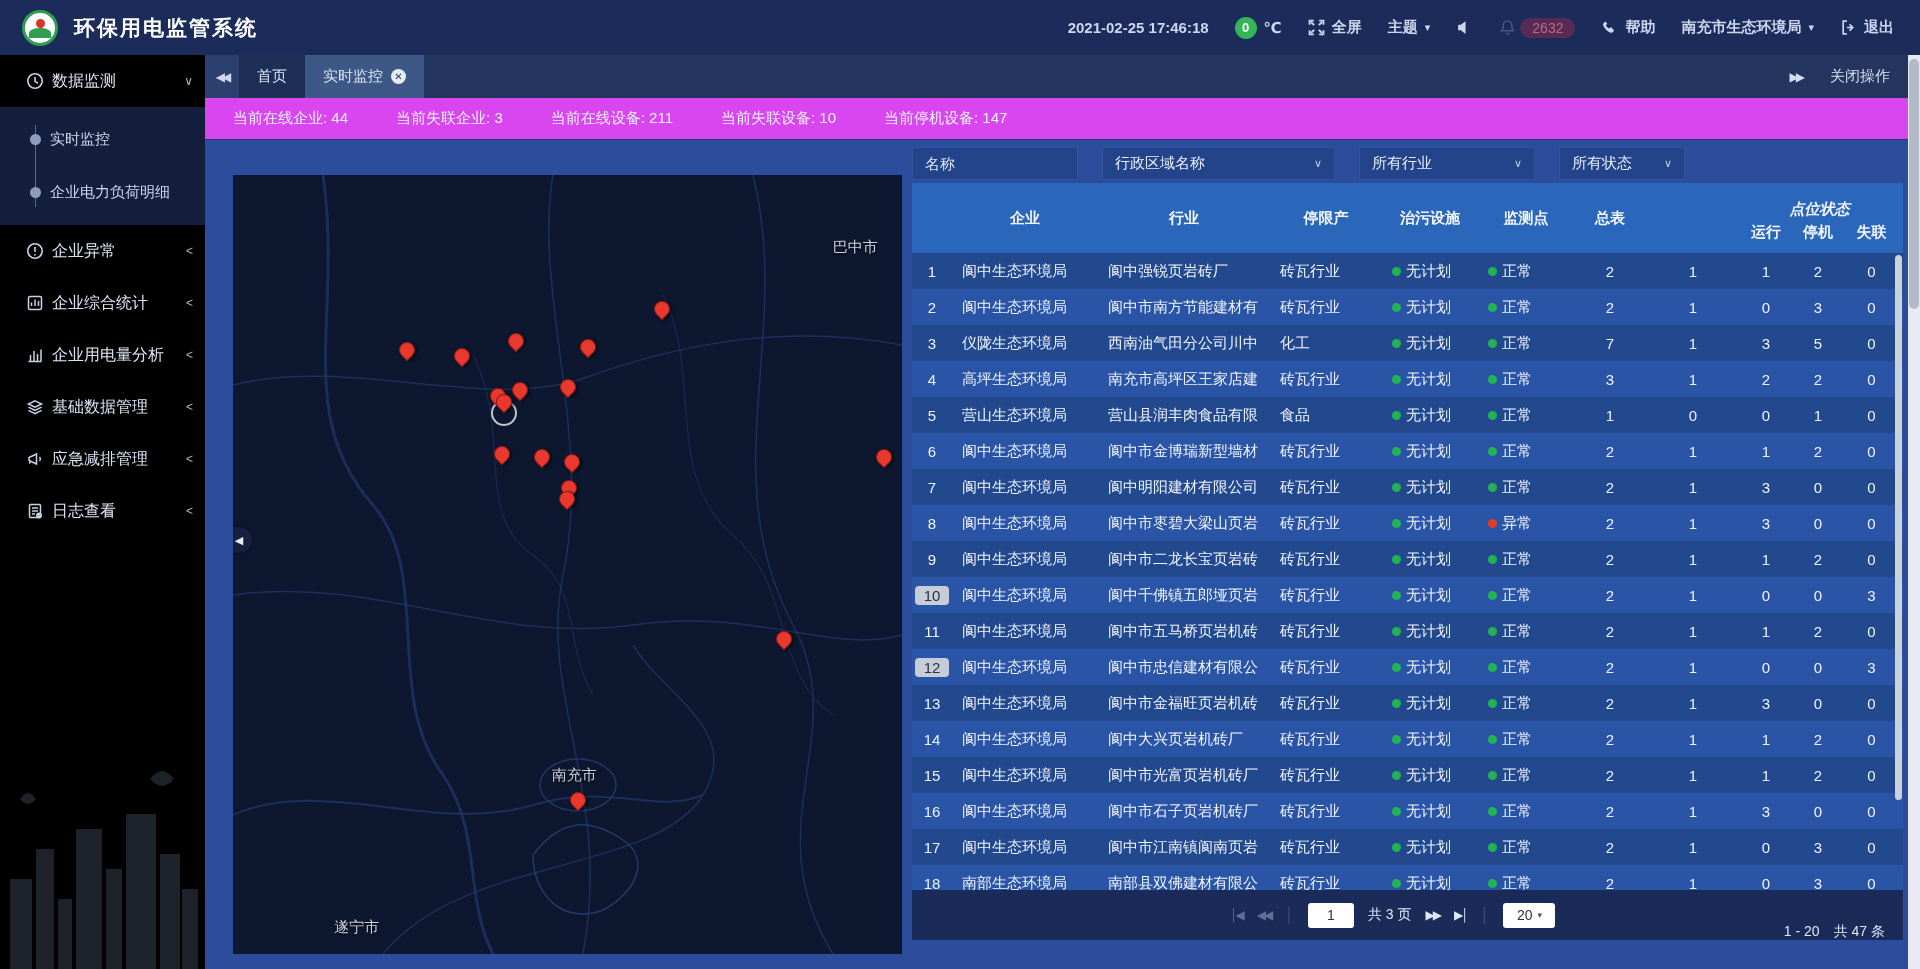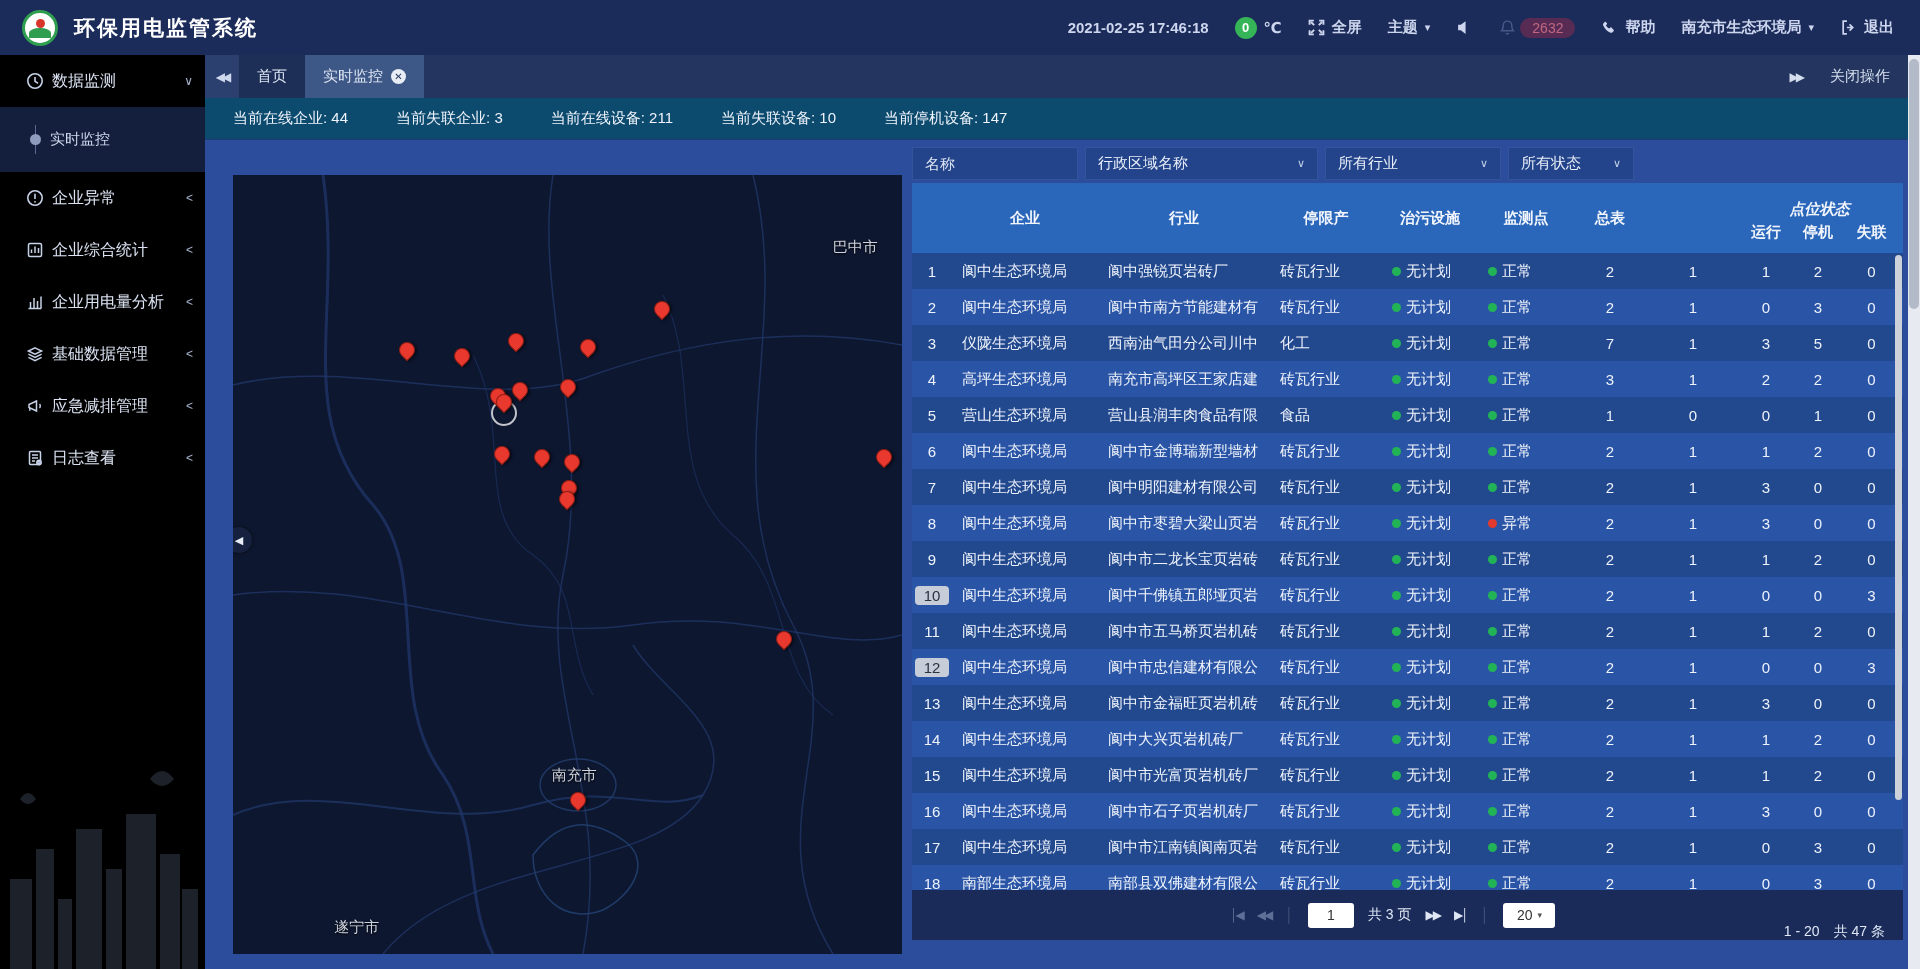--- a/index.html
+++ b/index.html
@@ -38,37 +38,37 @@
   
   .tabbar { position:absolute; left:205px; top:55px; width:1715px; height:43px; background:#24365f; display:flex; align-items:stretch; z-index:10; }
   .tab-scroll-btn { width:34px; display:flex; align-items:center; justify-content:center; background:#2c4070; color:#cfd9ee; font-size:12px; letter-spacing:-3px; cursor:pointer; }
   .tab { display:flex; align-items:center; gap:8px; padding:0 18px; font-size:15px; color:#dde4f3; background:#1d2f57; cursor:pointer; }
   .tab.active { background:#3d5786; }
   .tab-close { width:15px; height:15px; border-radius:50%; background:#e8ecf4; color:#26375f; font-size:10px; display:flex; align-items:center; justify-content:center; cursor:pointer; }
   .tabbar-right { margin-left:auto; display:flex; align-items:center; gap:28px; padding-right:30px; color:#d5deef; font-size:15px; }
   .tab-arrows { letter-spacing:-3px; font-size:12px; cursor:pointer; }
 
   
-  .statusbar { position:absolute; left:205px; top:98px; width:1715px; height:42px; background:#0c4a6e; border-bottom:1px solid #1f3a75; display:flex; align-items:center; gap:48px; padding-left:28px; font-size:15px; color:#eef3fb; z-index:9; }
+  .statusbar { position:absolute; left:205px; top:98px; width:1715px; height:42px; background:#d946ef; border-bottom:1px solid #1f3a75; display:flex; align-items:center; gap:48px; padding-left:28px; font-size:15px; color:#eef3fb; z-index:9; }
   .status-item { white-space:nowrap; }
 
   
   .content { position:absolute; left:205px; top:140px; width:1715px; height:829px; background:#2b4d9b; }
 
   
   .map { position:absolute; left:28px; top:35px; width:669px; height:779px; background:#0e1730; overflow:hidden; }
   .map svg.roads { position:absolute; left:0; top:0; }
   .city-label { position:absolute; transform:translate(-50%,-50%); color:#ced3dc; font-size:15px; text-shadow:0 1px 2px rgba(0,0,0,.9); white-space:nowrap;text-align:center; }
   .pin { position:absolute; width:16px; height:16px; background:#e9392f; border:1px solid #8f1d14; border-radius:50% 50% 50% 0; transform:translate(-50%,-100%) rotate(-45deg); box-shadow:1px 2px 3px rgba(0,0,0,.55); cursor:pointer; }
   .ring { position:absolute; width:26px; height:26px; border:2px solid rgba(255,255,255,.75); border-radius:50%; transform:translate(-50%,-50%); }
   .collapse-handle { position:absolute; left:-7px; top:352px; width:26px; height:26px; border-radius:50%; background:#16213f; color:#e8edf7; display:flex; align-items:center; justify-content:center; font-size:11px; cursor:pointer; box-shadow:0 0 4px rgba(0,0,0,.5); z-index:5; }
 
   
   .panel { position:absolute; left:707px; top:7px; width:991px; }
-  .filters { display:flex; gap:7px; height:33px; margin-bottom:3px; }
+  .filters { display:flex; gap:24px; height:33px; margin-bottom:3px; }
   .f-input, .f-select { background:#23448a; border:1px solid #33549d; color:#e8eef8; font-size:15px; display:flex; align-items:center; padding:0 12px; }
   .f-input { width:166px; }
   .f-input input { background:transparent; border:none; outline:none; color:#e8eef8; font-size:15px; width:100%; }
   .f-input input::placeholder { color:#e8eef8; opacity:.95; }
   .f-select { justify-content:space-between; cursor:pointer; }
   .f-select .caret { color:#c6d2ea; }
   .f-region { width:233px; } .f-industry { width:176px; } .f-status { width:126px; }
 
   
   .thead { display:grid; grid-template-columns:40px 146px 172px 112px 96px 96px 72px 94px 52px 52px 55px; grid-template-rows:38px 32px; background:#2a66ba; font-size:15px; font-weight:bold; color:#f2f6fc; }
@@ -181,20 +181,24 @@
             </svg>
           </span>
       <span class="glabel">数据监测</span>
       <span class="gchev">∨</span>
     </div>
     <div class="submenu">
           <div class="sub-item">
     <span class="sdot"></span>
     <span class="slabel">实时监控</span>
   </div>
+          <div class="sub-item">
+    <span class="sdot"></span>
+    <span class="slabel">企业电力负荷明细</span>
+  </div>
         </div>
   </div>
       <div>
     <div class="side-group">
       <span class="gicon">
             <svg viewBox="0 0 18 18" fill="none" stroke="#c7d2e8" stroke-width="1.6">
               <circle cx="9" cy="9" r="7.2"></circle>
               <path d="M9 4.8v5.2"></path>
               <circle cx="9" cy="12.8" r="0.9" fill="#c7d2e8" stroke="none"></circle>
             </svg>

